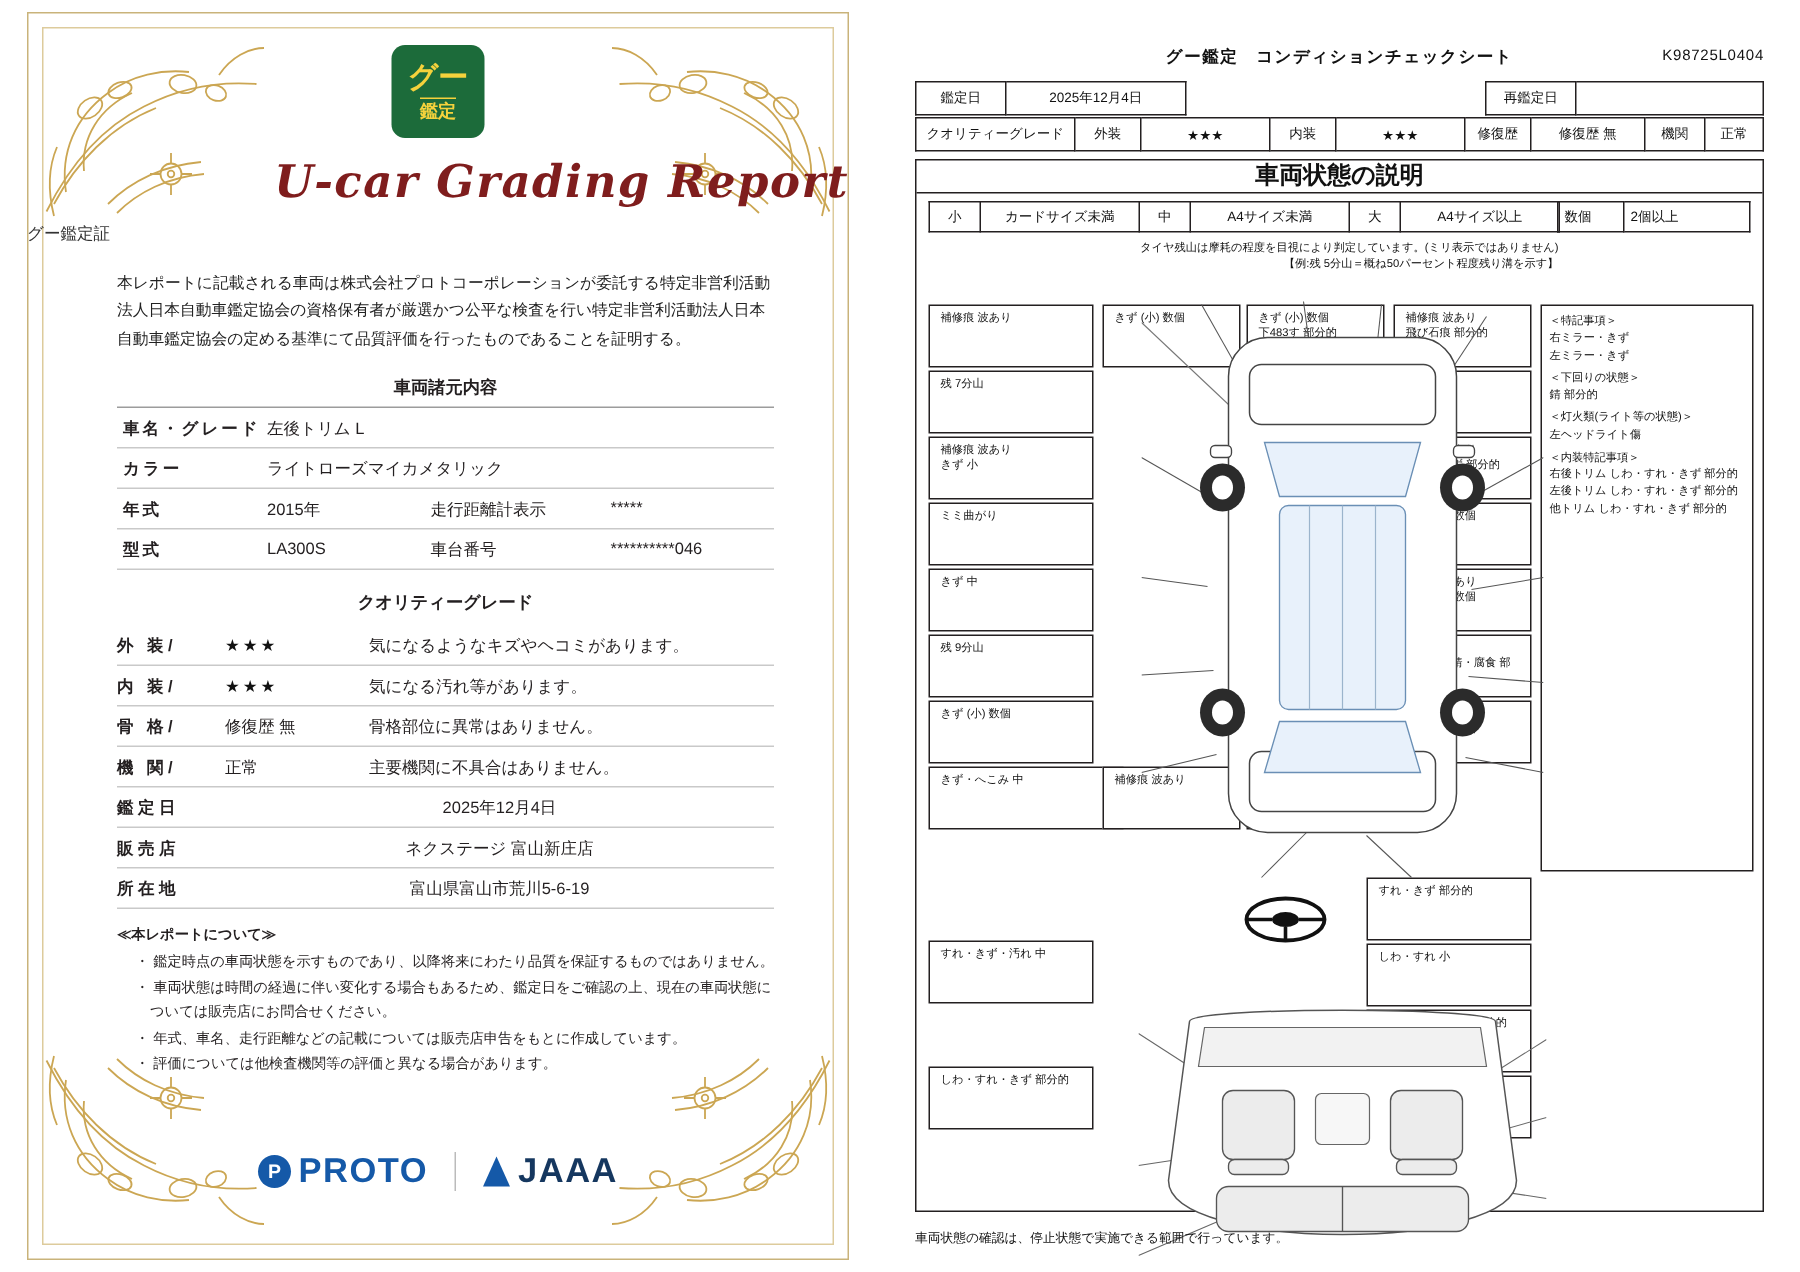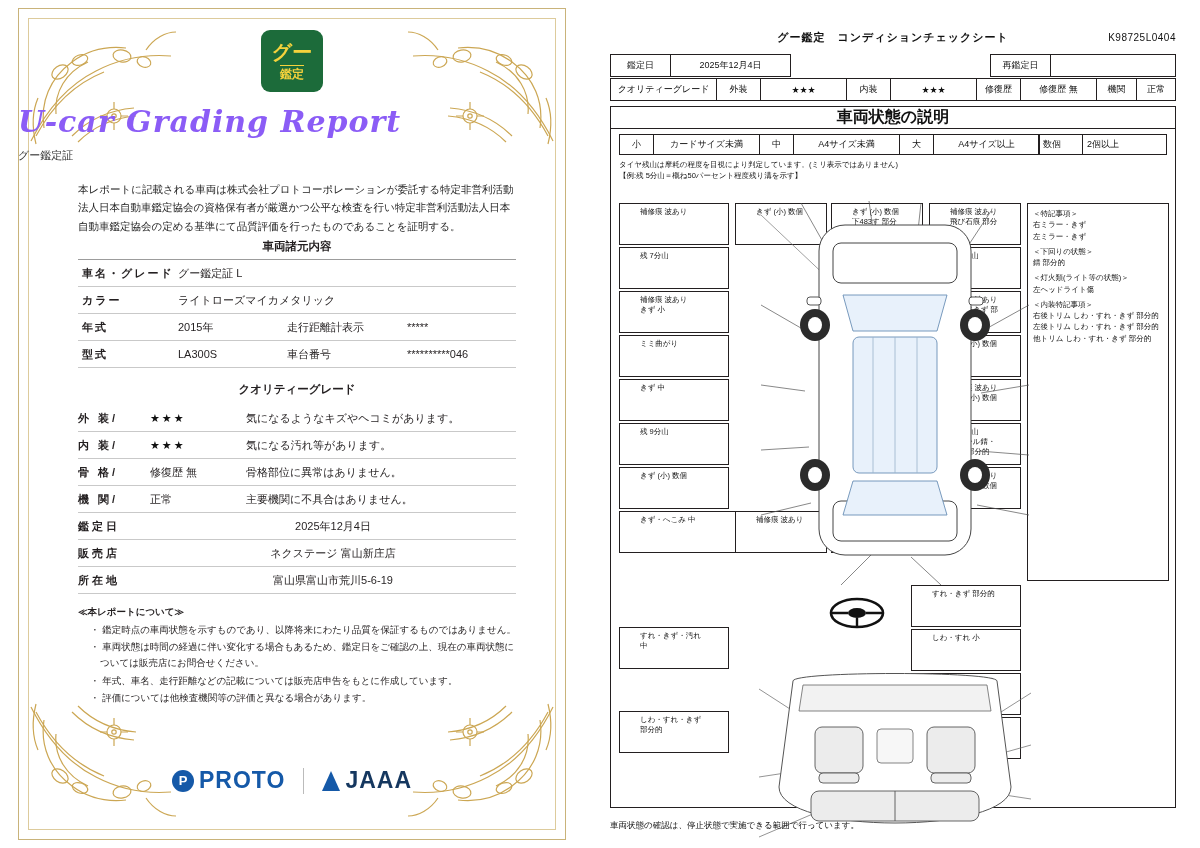--- a/index.html
+++ b/index.html
@@ -44,39 +44,39 @@
     width:62px; height:62px; border-radius:9px;
     background:#1c6b3a;
     display:flex; flex-direction:column; align-items:center; justify-content:center;
     color:#f5d23c; font-weight:bold; line-height:1.05;
   }
   .goo-badge .g1 { font-size:20px; }
   .goo-badge .g2 { font-size:12px; border-top:1px solid #f5d23c; padding-top:2px; margin-top:2px;}
 
   .cert-title {
     position:absolute; left:0; right:0; top:96px;
-    text-align:left;
+    text-align:right;
     font-family:"DejaVu Serif", serif;
     font-style:italic;
     font-size:30px;
     letter-spacing:1px;
-    color:#8b5cf6;
+    color:#7f1d1d;
     font-weight:bold;
   }
   .cert-subtitle {
     position:absolute; left:0; right:0; top:140px;
     font-size:11px; color:#333;
   }
 
   .cert-body { position:absolute; left:60px; top:172px; width:438px; }
   .cert-para { font-size:10.5px; line-height:1.75; color:#222; }
 
   .sec-head {
     text-align:center; font-size:11.5px; font-weight:bold;
-    margin-top:4px; padding-bottom:5px;
+    margin-top:16px; padding-bottom:5px;
     border-bottom:1px solid #9c9c9c;
   }
   .row {
     display:flex; align-items:center;
     border-bottom:1px solid #c9c9c9;
     font-size:11px; min-height:27px;
   }
   .row .lbl { width:100px; padding-left:4px; font-weight:bold; letter-spacing:2px;}
   .row .val { flex:1; }
   .row .val2 { width:120px; }
@@ -139,27 +139,27 @@
     display:flex; align-items:center; justify-content:center;
     font-size:16px; font-weight:bold;
   }
   .size-legend { position:absolute; left:8px; top:27px; }
   .size-legend td { height:20px; text-align:center; }
   .qty-legend { position:absolute; right:8px; top:27px; }
   .qty-legend td { height:20px; text-align:left; }
 
   .tire-note {
     position:absolute; left:8px; top:52px; width:420px;
-    font-size:7.5px; line-height:1.5;
+    font-size:7.5px; line-height:1.5;text-align:right;
   }
 
   
   .cbox {
     position:absolute; border:1px solid #231f20; background:#fff;
-    font-size:7.5px; line-height:1.35; padding:3px 20px;
+    font-size:7.5px; line-height:1.35; padding:3px 7px;
   }
   .memo {
     position:absolute; right:6px; top:96px; width:142px; height:378px;
     border:1px solid #231f20; padding:4px 5px;
     font-size:7.5px; line-height:1.5;
   }
   .memo .mh { margin-top:4px; }
   .memo .mh:first-child { margin-top:0; }
 
   .car-area { position:absolute; left:150px; top:78px; width:268px; height:470px; }
@@ -266,21 +266,21 @@
     <div class="cert-title">U-car Grading Report</div>
     <div class="cert-subtitle">グー鑑定証</div>
 
     <div class="cert-body">
       <div class="cert-para">本レポートに記載される車両は株式会社プロトコーポレーションが委託する特定非営利活動法人日本自動車鑑定協会の資格保有者が厳選かつ公平な検査を行い特定非営利活動法人日本自動車鑑定協会の定める基準にて品質評価を行ったものであることを証明する。</div>
 
       <div class="sec-head">車両諸元内容</div>
 
       <div class="row">
         <div class="lbl">車名・グレード</div>
-        <div class="val">グー鑑定証 L</div>
+        <div class="val">左後トリム L</div>
       </div>
       <div class="row">
         <div class="lbl">カラー</div>
         <div class="val">ライトローズマイカメタリック</div>
       </div>
       <div class="row">
         <div class="lbl">年式</div>
         <div class="val">2015年</div>
         <div class="val2">走行距離計表示</div>
         <div class="val3">*****</div>

